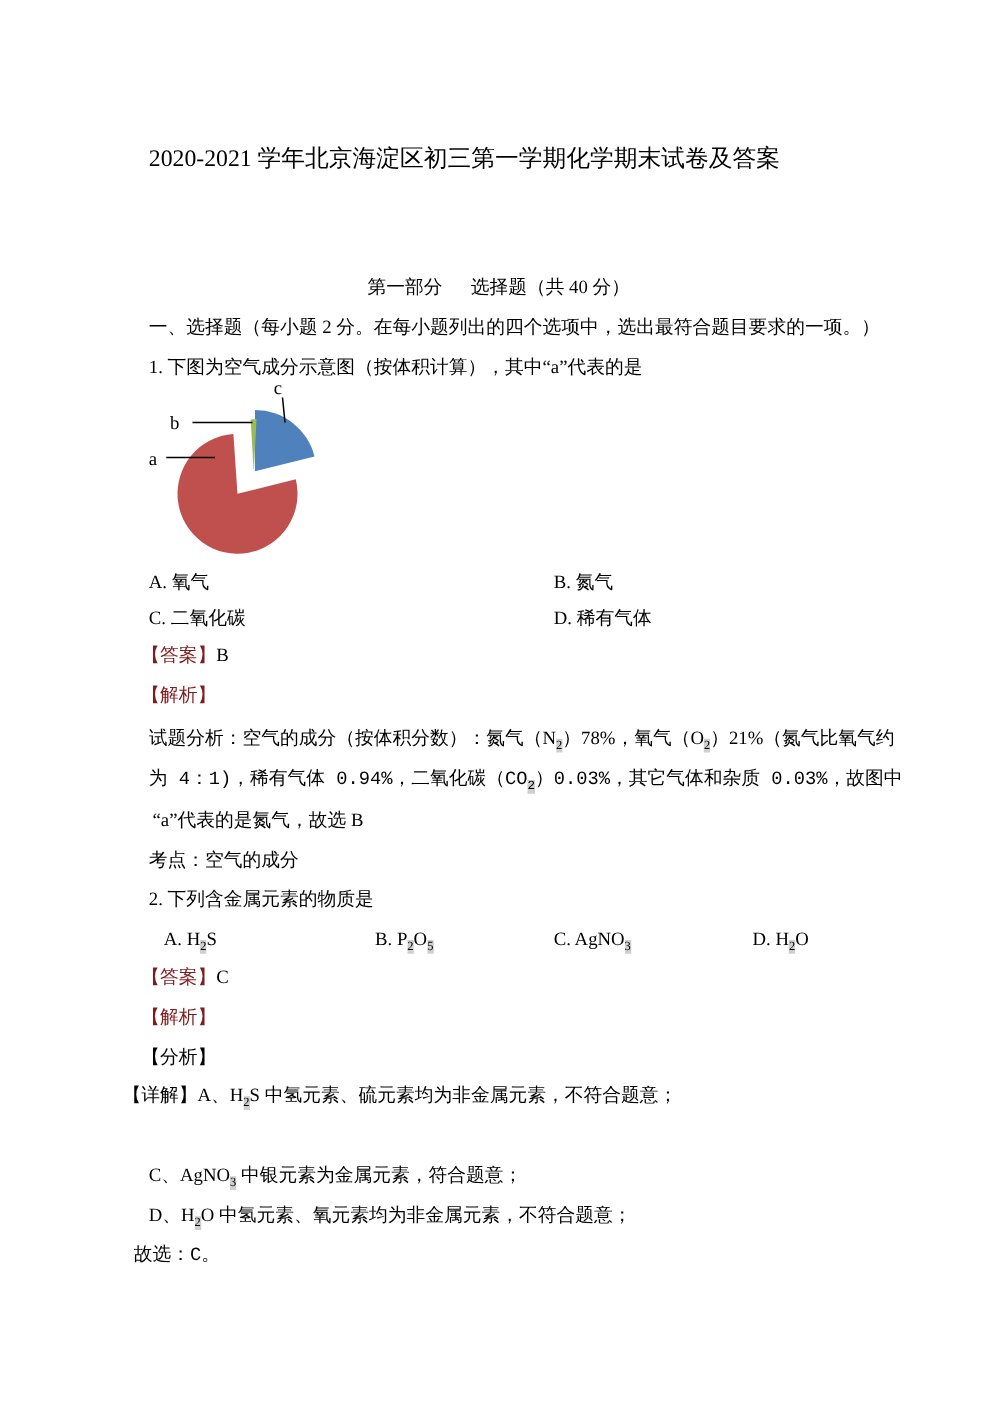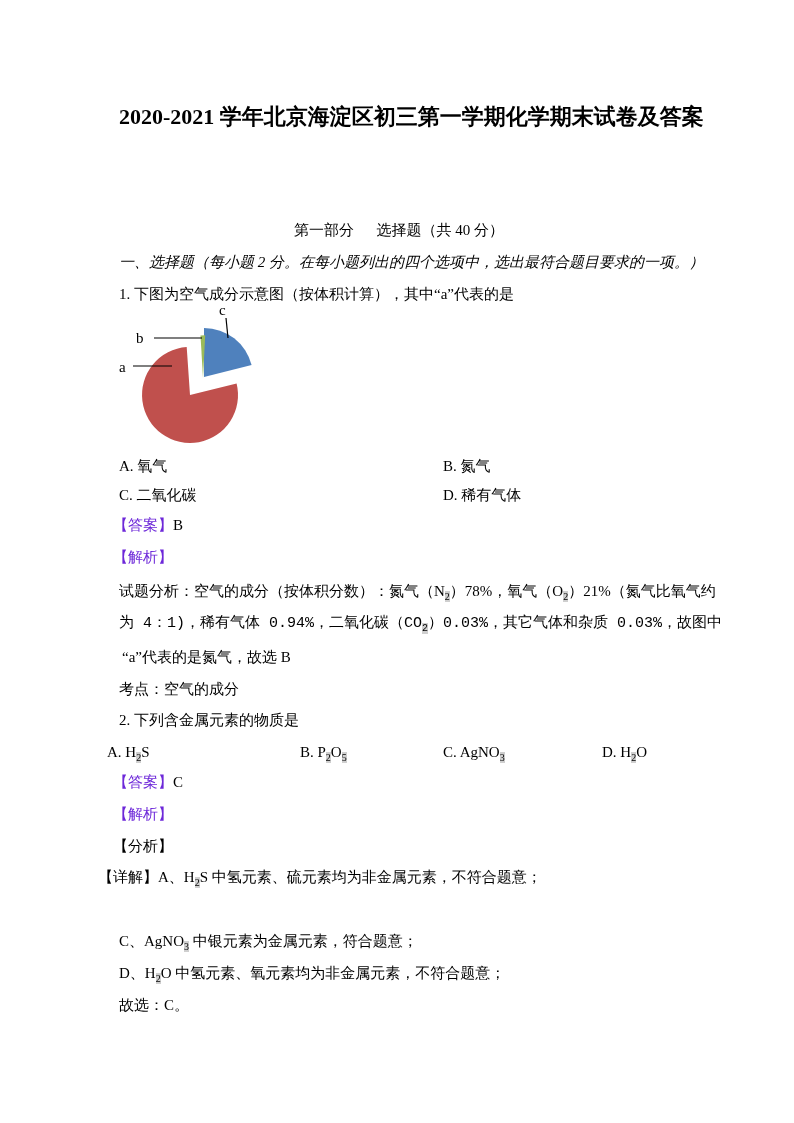--- a/index.html
+++ b/index.html
@@ -1,39 +1,39 @@
 <!DOCTYPE html>
 <html lang="zh"><head>
 <meta charset="utf-8">
 <style>
   html,body{margin:0;padding:0;}
   body{background:#fff;}
   .page{position:relative;width:794px;height:1123px;background:#fff;overflow:hidden;
         font-family:"Liberation Serif","DejaVu Serif",serif;color:#000;}
   .line{position:absolute;font-size:15px;line-height:20px;white-space:pre;}
-  .title{position:absolute;left:119px;top:93px;width:600px;font-size:22px;line-height:47px;
-         font-weight:bold;white-space:normal;}
+  .title{position:absolute;left:119px;top:104px;width:600px;font-size:19px;line-height:47px;
+         font-weight:normal;white-space:normal;}
   .center{width:560px;text-align:center;}
-  .blue{color:#6d28d9;}
+  .blue{color:#7f1d1d;}
   sub{font-size:10px;line-height:10px;background:#cfcfcf;vertical-align:sub;}
   .pie-svg{position:absolute;left:100px;top:295px;}
   .pie-svg text{font-size:15px;fill:#000;font-family:"Liberation Serif","DejaVu Serif",serif;}
   .leader{stroke:#000;stroke-width:1.2;}
 </style>
 </head>
 <body>
 
 <div class="page">
 
   <div class="title">2020-2021 学年北京海淀区初三第一学期化学期末试卷及答案</div>
 
 
   <div class="line center" style="left:119px;top:220px;">第一部分      选择题（共 40 分）</div>
 
-  <div class="line" style="left:119px;top:252px;font-style:italic;">一、选择题（每小题 2 分。在每小题列出的四个选项中，选出最符合题目要求的一项。）</div>
+  <div class="line" style="left:119px;top:252px;">一、选择题（每小题 2 分。在每小题列出的四个选项中，选出最符合题目要求的一项。）</div>
 
   <div class="line" style="left:119px;top:284px;">1. 下图为空气成分示意图（按体积计算），其中“a”代表的是</div>
 
   <svg class="pie-svg" width="180" height="165" viewBox="0 0 180 165">
     <path d="M 90,100 L 136.6,88.4 A 48,48 0 1 1 86.7,52.1 Z" fill="#c0504d"></path>
     <path d="M 104,82 L 104,33 A 49,49 0 0 1 151.6,70.1 Z" fill="#4f81bd"></path>
     <path d="M 103,83 L 100.5,40.5 A 43,43 0 0 1 105.2,40.2 Z" fill="#9bbb59"></path>
     <line class="leader" x1="33" y1="71" x2="72" y2="71"></line>
     <line class="leader" x1="54" y1="43" x2="102" y2="43"></line>
     <line class="leader" x1="126" y1="23" x2="128" y2="43"></line>
@@ -52,29 +52,29 @@
   <div class="line blue" style="left:113px;top:547px;">【解析】</div>
 
   <div class="line" style="left:119px;top:581px;">试题分析：空气的成分（按体积分数）：氮气（N<sub>2</sub>）78%，氧气（O<sub>2</sub>）21%（氮气比氧气约</div>
   <div class="line" style="left:119px;top:614px;font-family:Liberation Mono, monospace;">为 4：1)，稀有气体 0.94%，二氧化碳（CO<sub>2</sub>）0.03%，其它气体和杂质 0.03%，故图中</div>
   <div class="line" style="left:122px;top:647px;">“a”代表的是氮气，故选 B</div>
 
   <div class="line" style="left:119px;top:679px;">考点：空气的成分</div>
 
   <div class="line" style="left:119px;top:710px;">2. 下列含金属元素的物质是</div>
 
-  <div class="line" style="left:107px;top:742px;">A. H<sub>2</sub>S</div>
+  <div class="line" style="left:131px;top:742px;">A. H<sub>2</sub>S</div>
   <div class="line" style="left:300px;top:742px;">B. P<sub>2</sub>O<sub>5</sub></div>
   <div class="line" style="left:443px;top:742px;">C. AgNO<sub>3</sub></div>
   <div class="line" style="left:602px;top:742px;">D. H<sub>2</sub>O</div>
 
   <div class="line" style="left:113px;top:772px;"><span class="blue">【答案】</span><span>C</span></div>
 
   <div class="line blue" style="left:113px;top:804px;">【解析】</div>
 
   <div class="line" style="left:113px;top:836px;">【分析】</div>
 
   <div class="line" style="left:98px;top:867px;">【详解】A、H<sub>2</sub>S 中氢元素、硫元素均为非金属元素，不符合题意；</div>
   <div class="line" style="left:119px;top:931px;">C、AgNO<sub>3</sub> 中银元素为金属元素，符合题意；</div>
   <div class="line" style="left:119px;top:963px;">D、H<sub>2</sub>O 中氢元素、氧元素均为非金属元素，不符合题意；</div>
-  <div class="line" style="left:119px;top:995px;">故选：C。</div>
+  <div class="line" style="left:107px;top:995px;font-family:Liberation Mono, monospace;">故选：C。</div>
 
 </div>
 
 </body></html>

